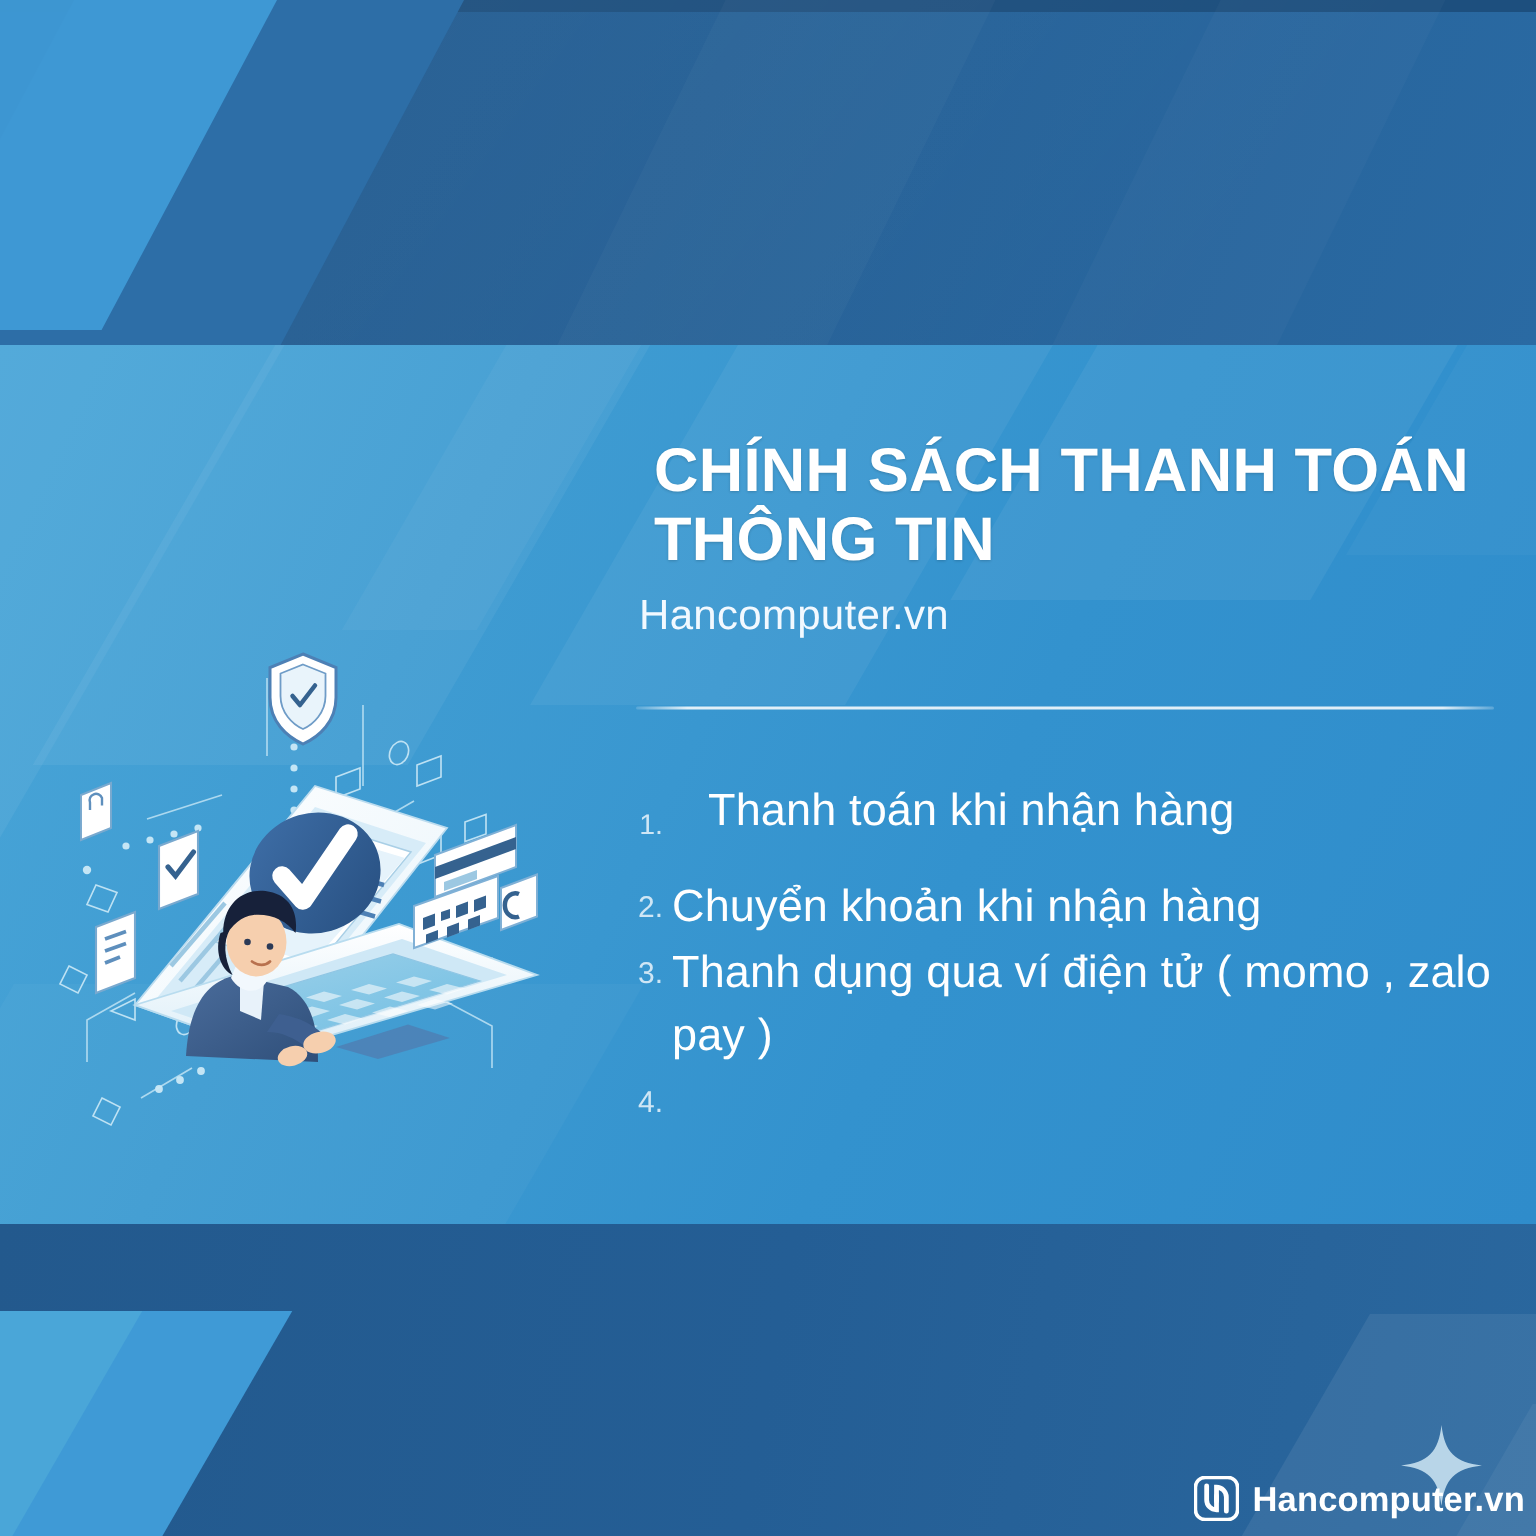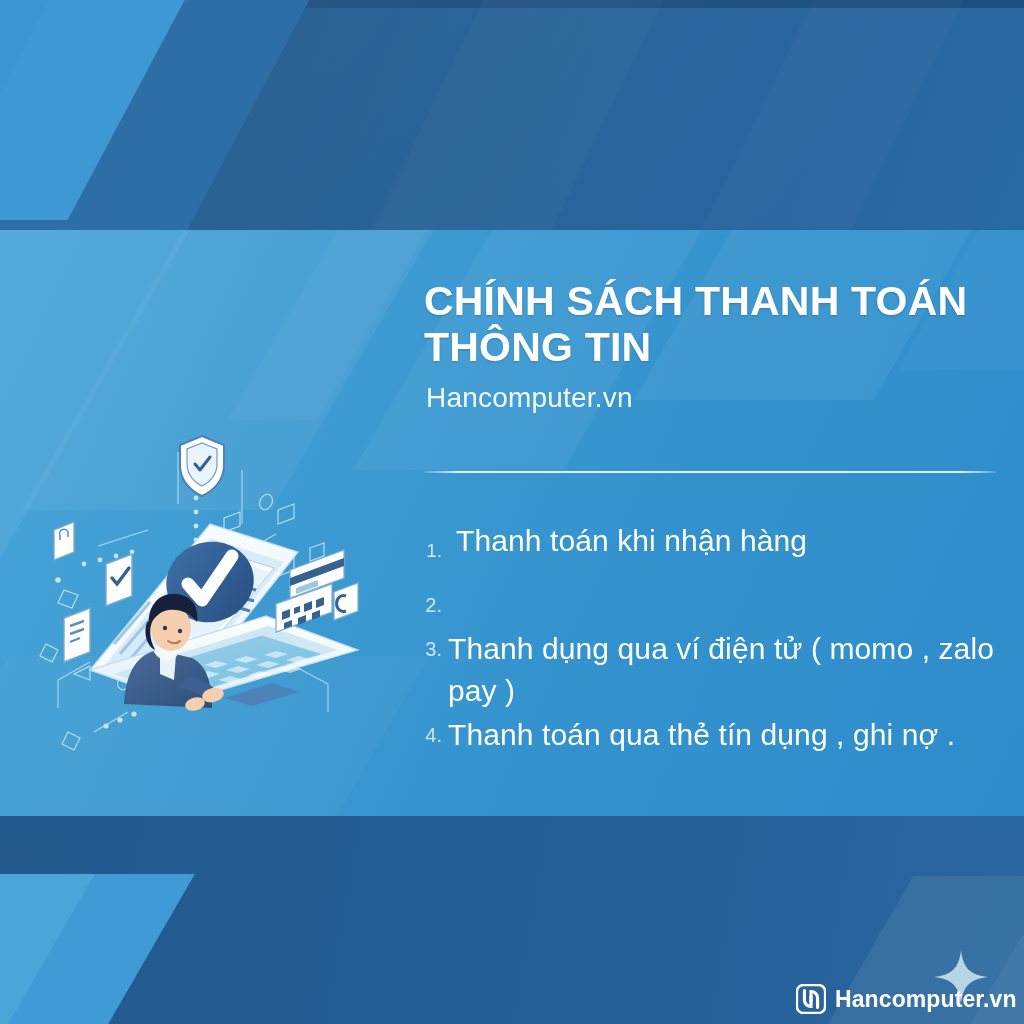--- a/index.html
+++ b/index.html
@@ -140,21 +140,21 @@
   }
 
   
   .title-block {
     position: absolute;
     left: 424px;
     top: 278px;
     width: 594px;
   }
   .slide-title {
-    margin: 0;
+    margin: 12px;
     color: #ffffff;
     font-size: 41px;
     line-height: 46px;
     font-weight: bold;
     letter-spacing: .2px;
     text-shadow: 0 1px 2px rgba(0,0,0,.18);
   }
   .slide-subtitle {
     margin: 12px 0 0 2px;
     color: #f2f9ff;
@@ -199,21 +199,21 @@
   }
   .policy-text {
     color: #ffffff;
     font-size: 30px;
     line-height: 42px;
     font-weight: normal;
     letter-spacing: .1px;
   }
   
   .policy-item.first .policy-num { line-height: 62px; font-size: 19px; }
-  .policy-item.first .policy-text { padding-left: 8px; }
+  .policy-item.first .policy-text { padding-left: 8px; margin-left: 16px; }
 
   
   .illustration {
     position: absolute;
     left: 28px;
     top: 412px;
     width: 372px;
     height: 352px;
   }
   .illustration svg { display: block; width: 100%; height: 100%; }
@@ -471,28 +471,28 @@
   </div>
   <div class="divider"></div>
 
   <ol class="policy-list">
     <li class="policy-item first">
       <span class="policy-num">1.</span>
       <span class="policy-text">Thanh toán khi nhận hàng</span>
     </li>
     <li class="policy-item">
       <span class="policy-num">2.</span>
+      <span class="policy-text">Chuyển khoản khi nhận hàng</span>
     </li>
     <li class="policy-item">
       <span class="policy-num">3.</span>
       <span class="policy-text">Thanh dụng qua ví điện tử ( momo , zalo pay )</span>
     </li>
     <li class="policy-item">
       <span class="policy-num">4.</span>
-      <span class="policy-text">Thanh toán qua thẻ tín dụng , ghi nợ .</span>
     </li>
   </ol>
 
   <div class="sparkle">
     <svg viewBox="0 0 54 54" xmlns="http://www.w3.org/2000/svg">
       <path d="M27 0 C29 18 36 25 54 27 C36 29 29 36 27 54 C25 36 18 29 0 27 C18 25 25 18 27 0 Z" fill="#cfe6f5" opacity=".85"></path>
     </svg>
   </div>
 
   <div class="logo">

